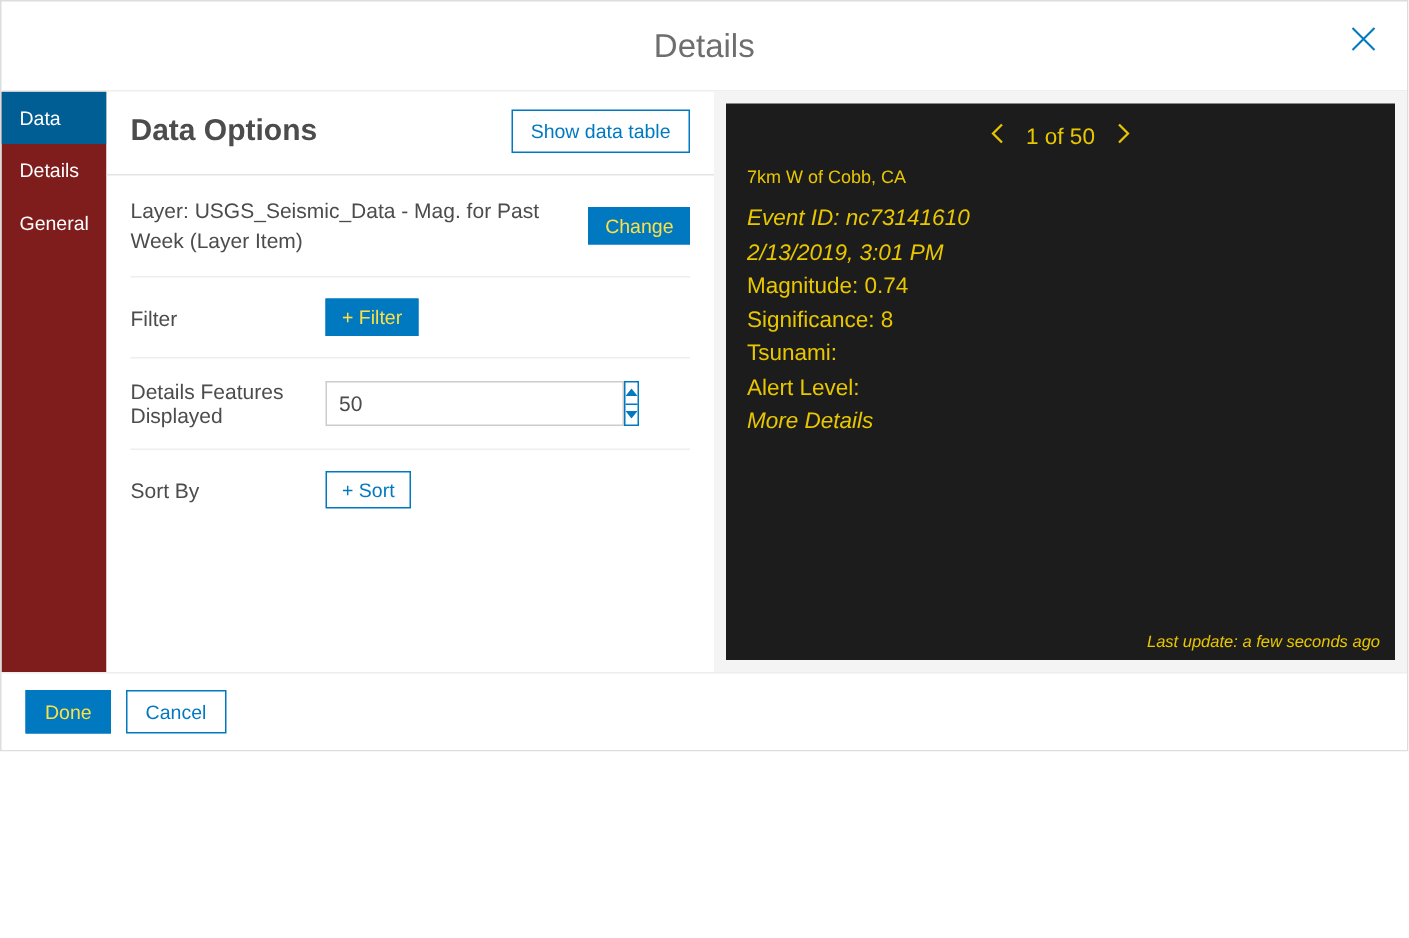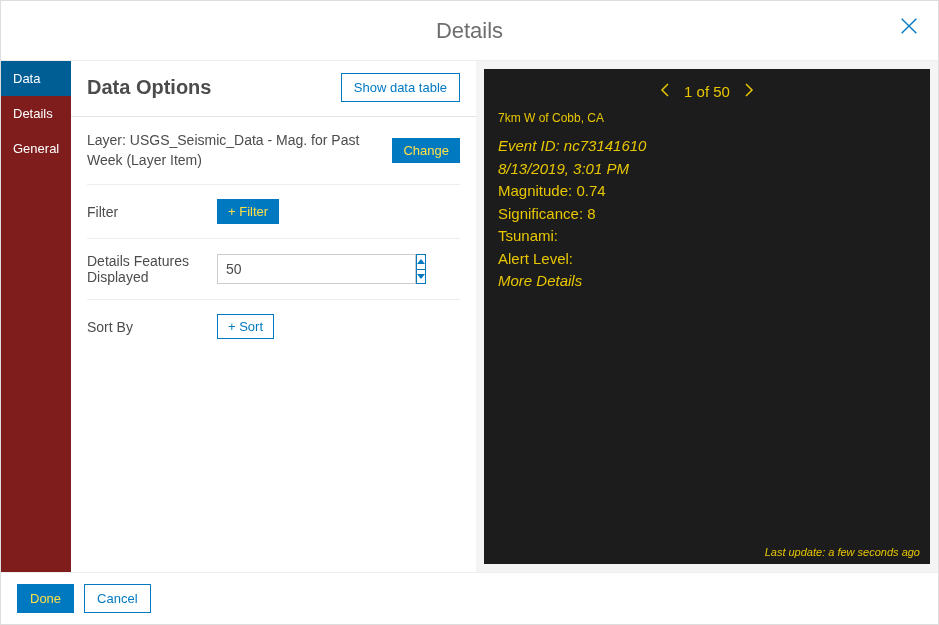--- a/index.html
+++ b/index.html
@@ -5,21 +5,21 @@
   * { box-sizing: border-box; }
   html, body {
     margin: 0; padding: 0;
     font-family: "Avenir Next", "Segoe UI", Arial, sans-serif;
     font-size: 14px;
     color: #4c4c4c;
     background: #fff;
   }
   .modal {
     width: 939px;
-    height: 625px;
+    height: 501px;
     border: 1px solid #ddd;
     display: flex;
     flex-direction: column;
     position: relative;
   }
   .modal-header {
     height: 60px;
     display: flex;
     align-items: center;
     justify-content: center;
@@ -296,21 +296,21 @@
           <span>1 of 50</span>
           <span class="pager-arrow">
             <svg viewBox="0 0 10 14">
                 <path d="M2 1 L8 7 L2 13"></path>
               </svg>
           </span>
         </div>
         <div class="preview-title">7km W of Cobb, CA</div>
         <div class="preview-lines" id="preview-lines">
             <div class="preview-line italic">Event ID: nc73141610</div>
-            <div class="preview-line italic">8/13/2019, 3:01 PM</div>
+            <div class="preview-line italic">2/13/2019, 3:01 PM</div>
             <div class="preview-line">Magnitude: 0.74</div>
             <div class="preview-line">Significance: 8</div>
             <div class="preview-line">Tsunami:</div>
             <div class="preview-line">Alert Level:</div>
             <div class="preview-line italic">More Details</div>
           </div>
         <div class="preview-footer">Last update: a few seconds ago</div>
       </div>
     </div>
 

